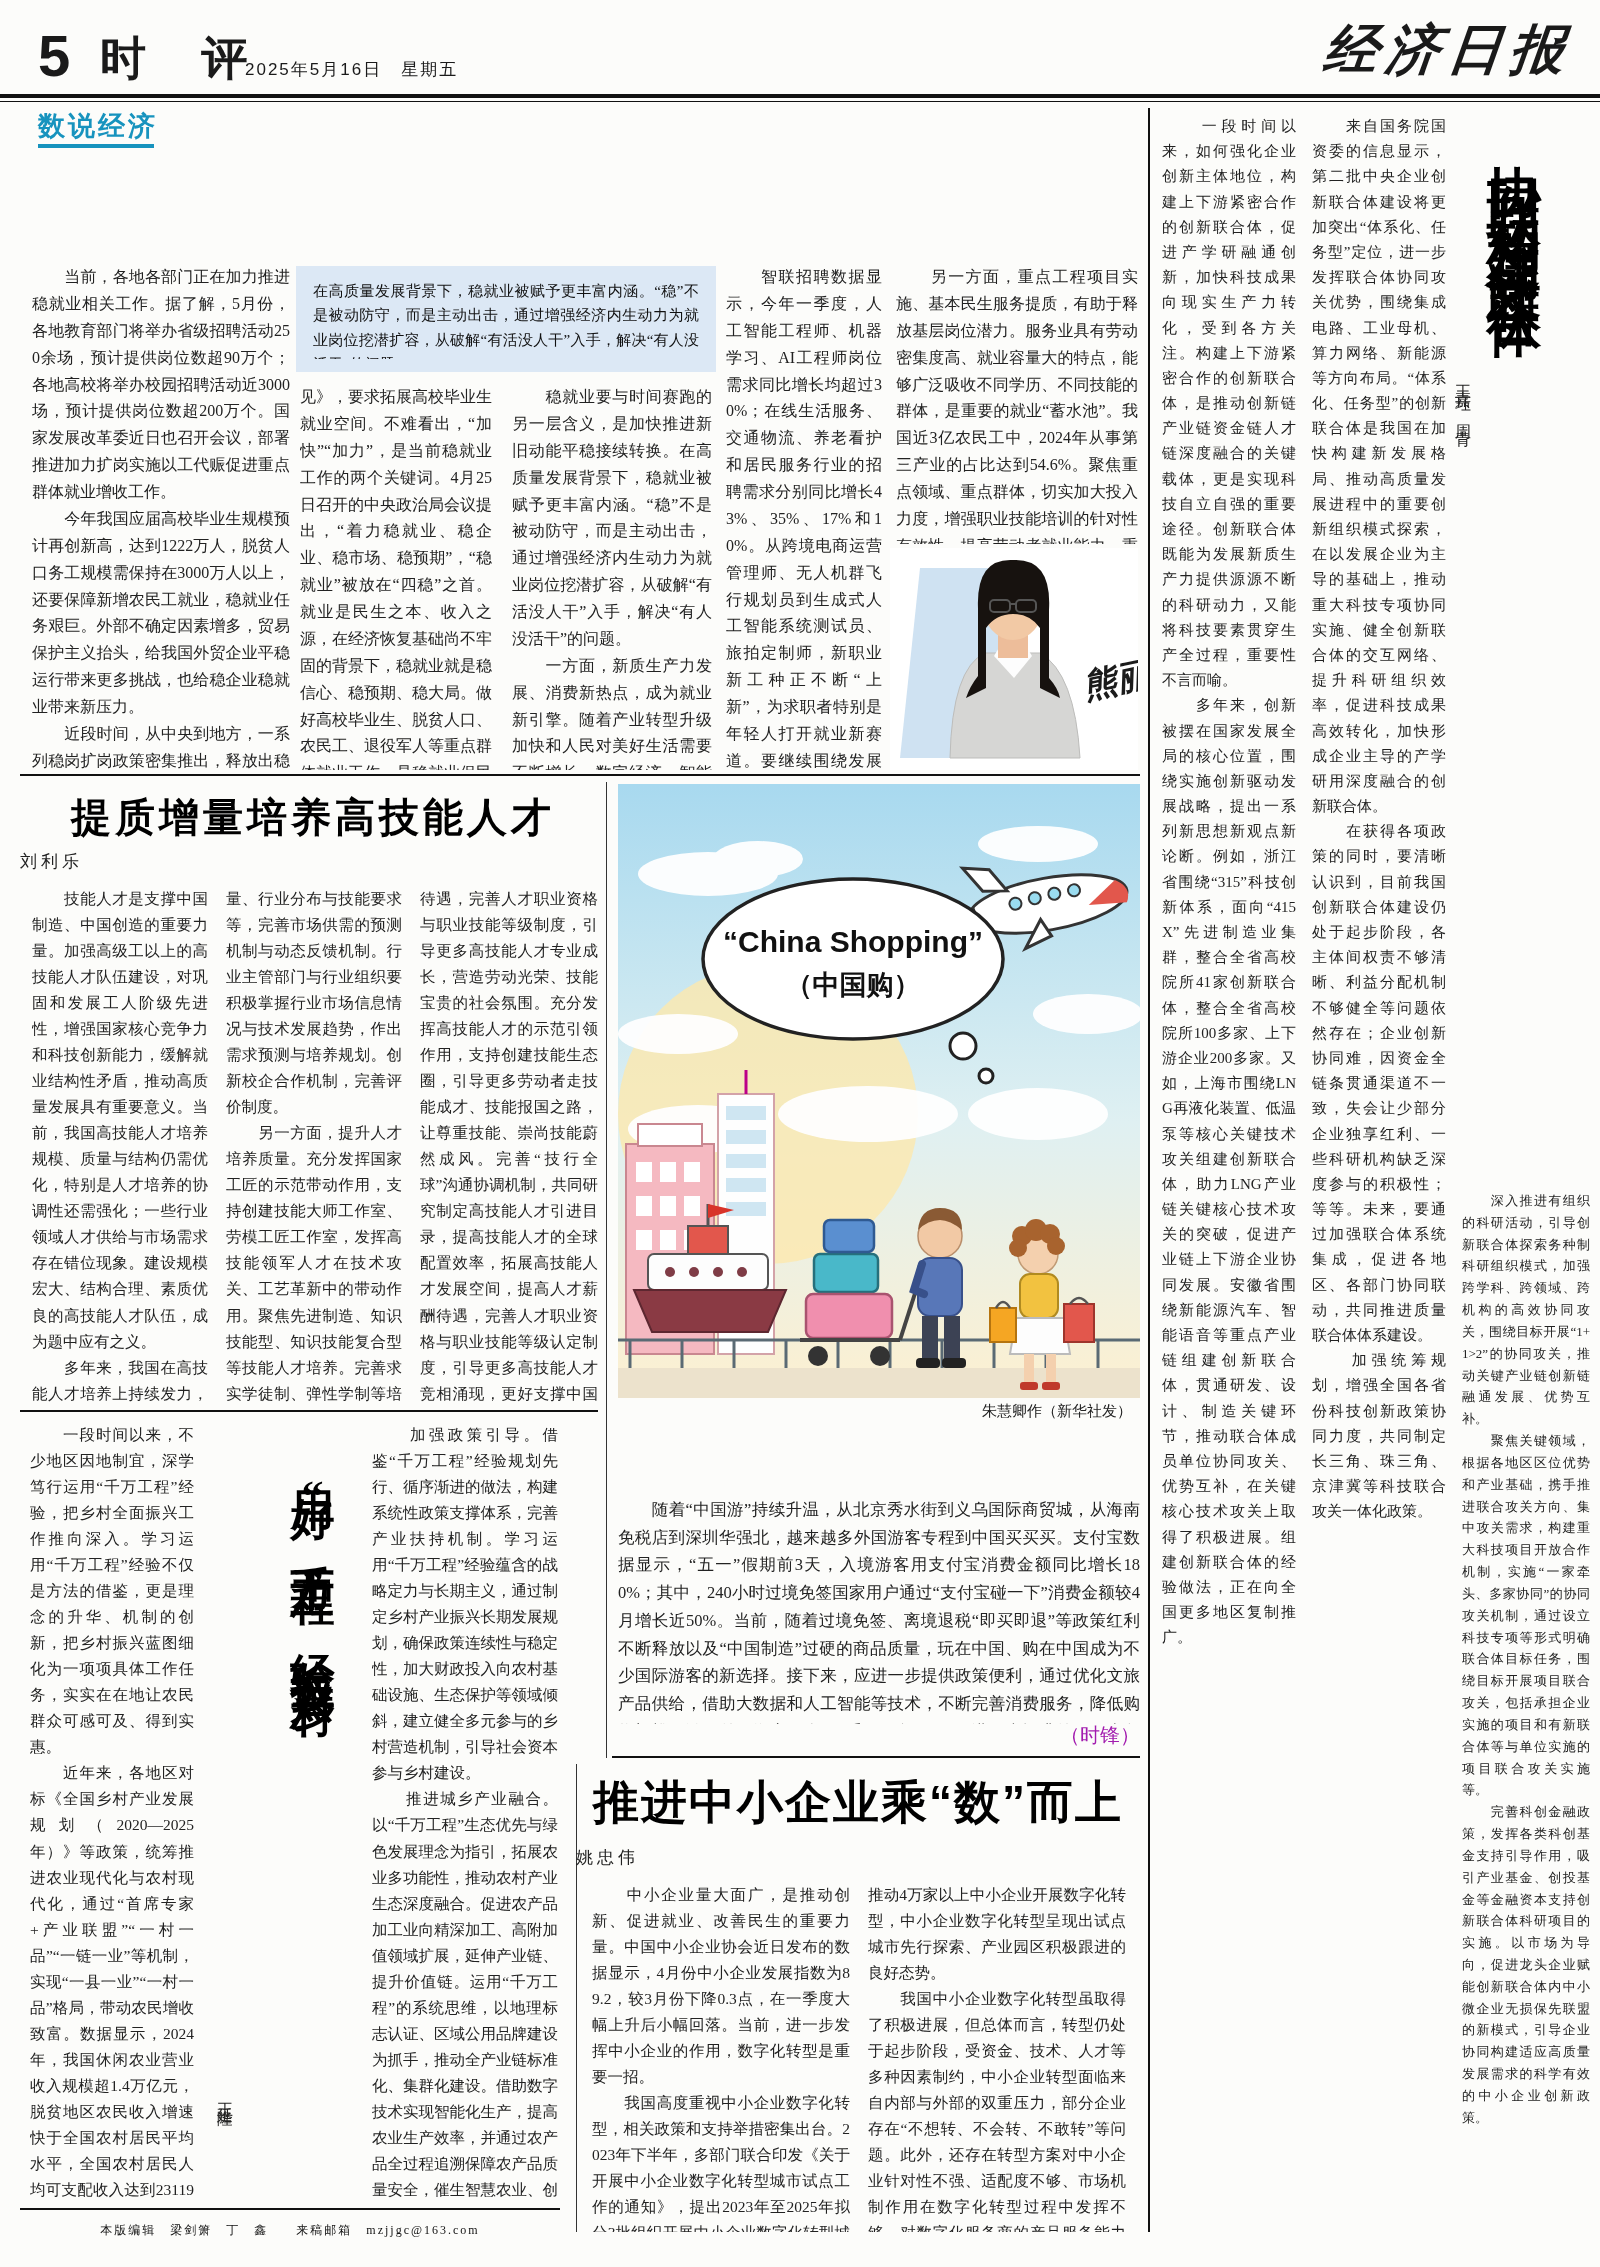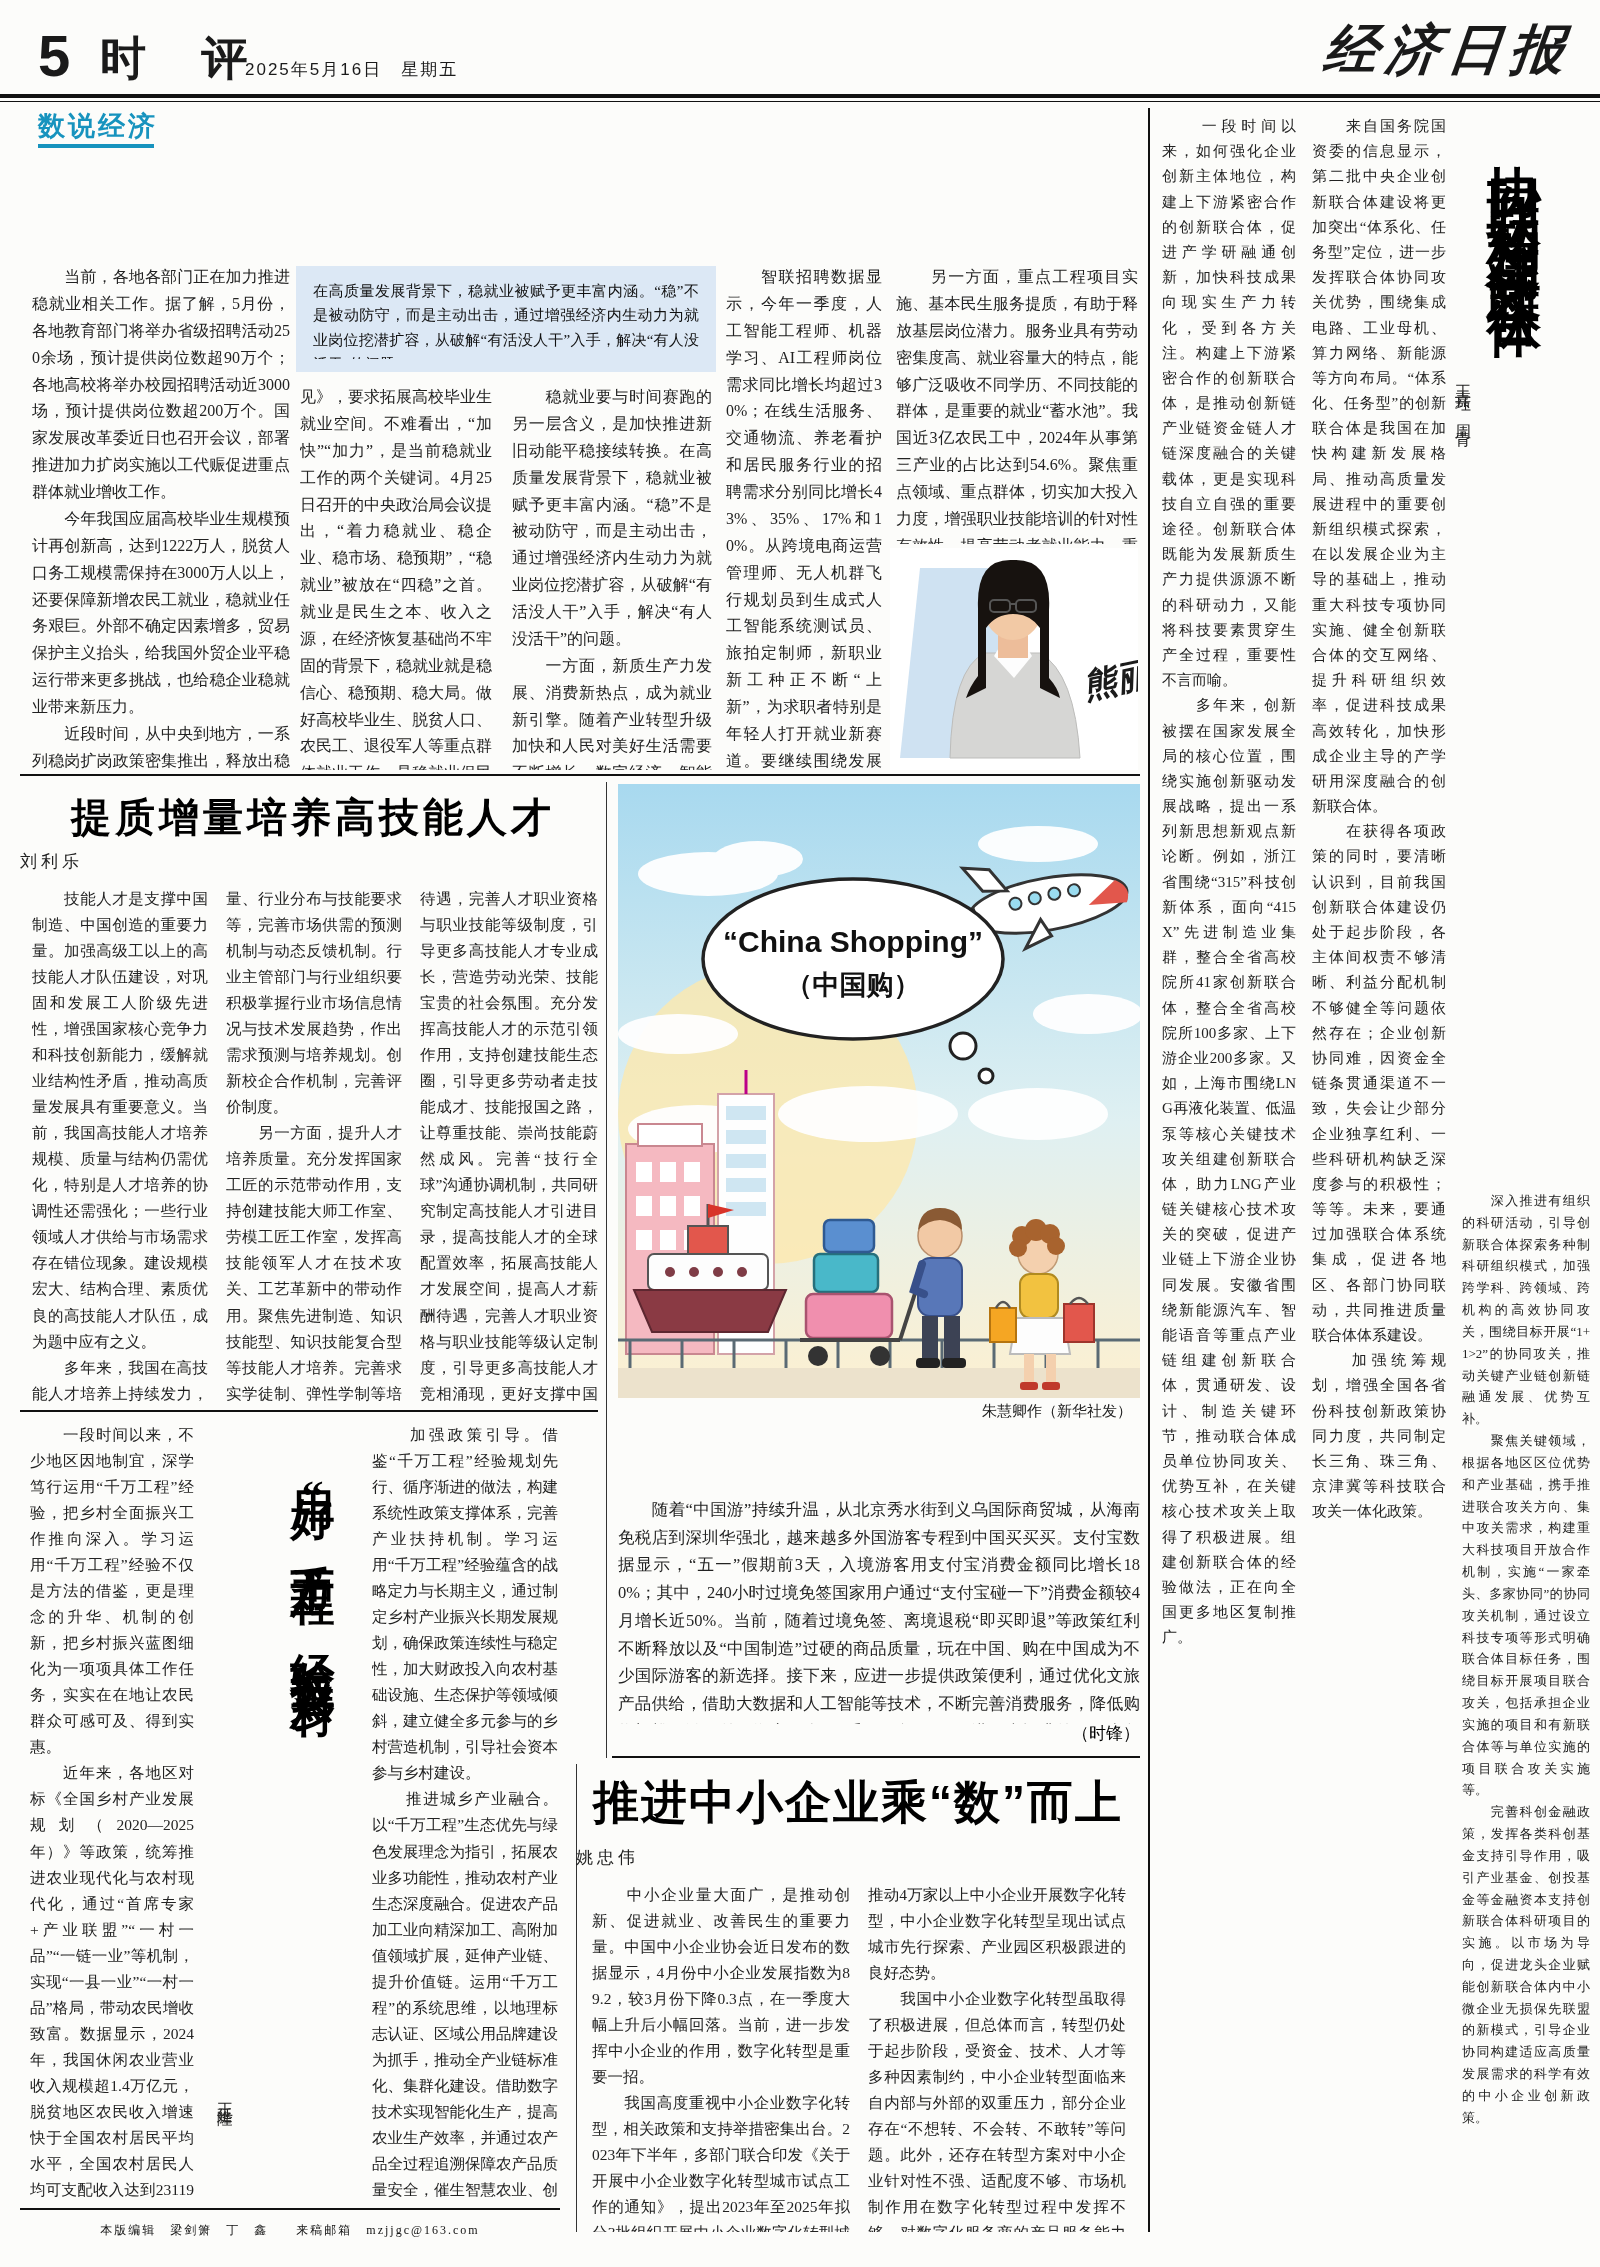--- a/index.html
+++ b/index.html
@@ -18,21 +18,21 @@
   
   .tag{font:bold 27px "Liberation Sans",sans-serif;color:#1793be;letter-spacing:3px;}
   .h1-main{font:bold 60px "Liberation Sans",sans-serif;text-align:center;letter-spacing:2px;color:#000;}
   .leadbox{background:#dce8f5;padding:13px 17px;box-sizing:border-box;}
   .leadbox .body-text{font-size:15px;line-height:1.62;color:#111;}
   .h2{font-weight:bold;text-align:center;color:#000;}
   .byline{text-align:left;font-size:17px;color:#222;letter-spacing:4px;}
   .vertical{writing-mode:vertical-rl;text-orientation:upright;}
   .vhead{font-weight:bold;color:#000;}
   .caption{font-size:15px;text-align:right;color:#222;}
-  .attrib{font-size:17px;color:#000000;}
+  .attrib{font-size:20px;color:#a21caf;}
   .footer-line{text-align:center;font-size:12px;letter-spacing:2px;color:#111;}
   svg{display:block;}
 </style>
 </head>
 <body>
 
 <div id="page">
 
   <div class="abs pageno" style="left:38px;top:22px;">5</div>
   <div class="abs section-name" style="left:100px;top:28px;">时 评</div>

